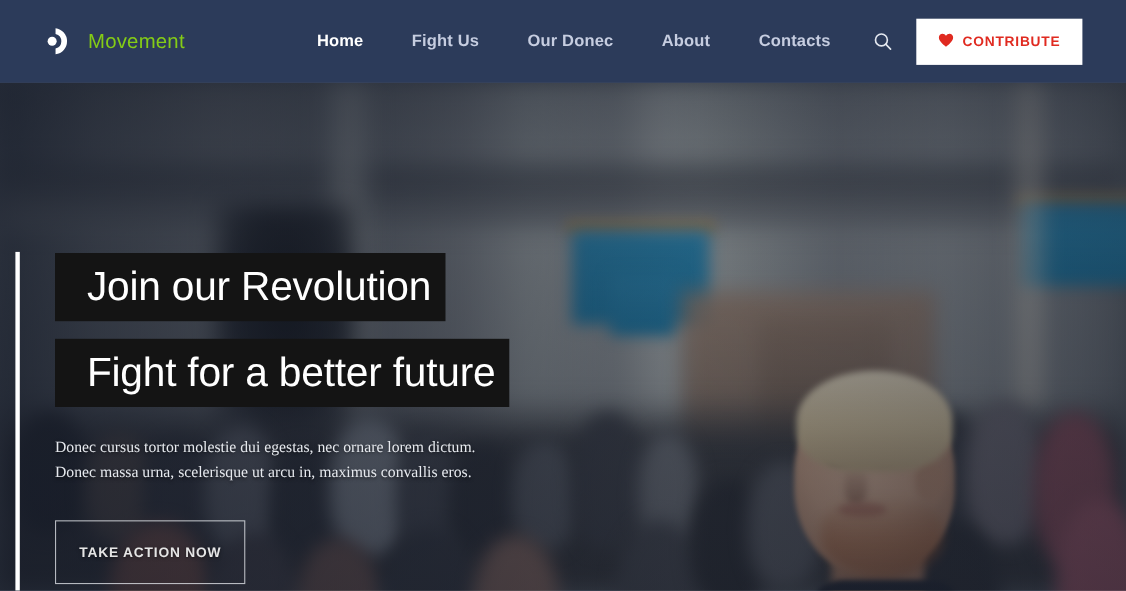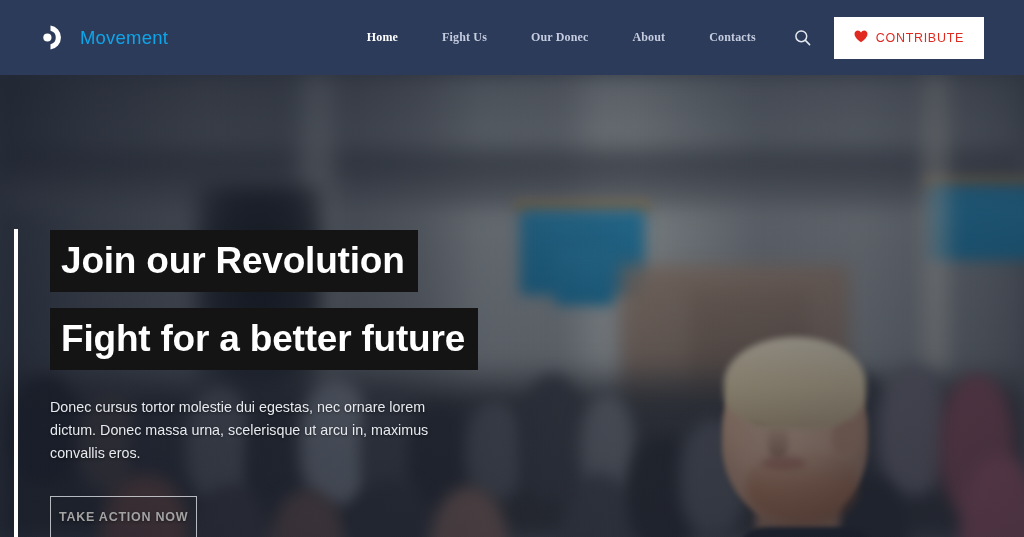--- a/index.html
+++ b/index.html
@@ -20,51 +20,51 @@
   }
   .brand{
     display:flex; align-items:center; gap:13px;
     margin-left:40px; cursor:pointer;
   }
   .brand-mark{
     width:27px; height:27px; position:relative; flex:0 0 auto;
   }
   .brand-mark svg{ display:block; width:27px; height:27px; }
   .brand-name{
-    color:#0ea5e9; font-size:18.5px; font-weight:400;
+    color:#84cc16; font-size:18.5px; font-weight:400;
     letter-spacing:.2px; white-space:nowrap;
   }
 
   .main-nav{
     display:flex; align-items:center;
     gap:0; margin-left:auto;
   }
   .nav-link{
-    color:#c6cde0; font-size:12px; font-weight:700;
+    color:#c6cde0; font-size:15px; font-weight:700;
     letter-spacing:.15px; text-decoration:none;
-    padding:0 22px; white-space:nowrap; cursor:pointer;font-family:Liberation Serif, serif;
+    padding:0 22px; white-space:nowrap; cursor:pointer;
   }
   .nav-link.is-active{ color:#ffffff; }
 
   .search-btn{
     width:34px; height:34px; margin-left:8px; margin-right:14px;
     display:flex; align-items:center; justify-content:center;
     background:none; border:none; cursor:pointer;
   }
   .search-btn svg{ display:block; }
 
   .contribute-btn{
     margin-right:40px;
     height:42px; min-width:128px;
     background:#ffffff; border:none;
     display:flex; align-items:center; justify-content:center; gap:8px;
     padding:0 20px; cursor:pointer;
   }
   .contribute-label{
-    color:#e02a20; font-size:12.5px; font-weight:400;
+    color:#e02a20; font-size:12.5px; font-weight:700;
     letter-spacing:.7px; white-space:nowrap;
   }
   .heart-icon{ display:block; color:#e02a20; }
 
   
   .hero{
     position:absolute; top:75px; left:0;
     width:1024px; height:462px;
     overflow:hidden;
   }
@@ -221,43 +221,44 @@
     width:4px; height:308px;
     background:#ffffff;
   }
   .hero-content{
     position:absolute; left:50px; top:155px; width:520px;
   }
   .headline{
     display:inline-block;
     background:#141414;
     color:#ffffff;
-    font-size:37px; font-weight:700;
+    font-size:37px; font-weight:400;
     letter-spacing:-.2px; line-height:1;
-    padding:12px 13px 13px 11px;
+    padding:12px 13px 13px 29px;
     white-space:nowrap;
   }
   .headline-2{ margin-top:16px; }
 
   .hero-text{
     margin-top:26px;
     width:400px;
     color:#e6e9ee;
     font-size:14.3px; line-height:1.62;
     font-weight:400;
     text-shadow:0 1px 3px rgba(0,0,0,.55);
+    font-family:Liberation Serif, serif;
   }
 
   .cta-btn{
     margin-top:31px;
     display:inline-flex; align-items:center; justify-content:center;
-    height:42px; padding:0 8px;
+    height:58px; padding:0 21px;
     border:1px solid rgba(233,236,241,.75);
     background:transparent;
-    color:#a3a3a3; font-size:12.5px; font-weight:700;
+    color:#e5e5e5; font-size:12.5px; font-weight:700;
     letter-spacing:.75px; white-space:nowrap;
     cursor:pointer;
     text-shadow:0 1px 3px rgba(0,0,0,.5);
   }
 </style>
 </head>
 <body>
 
 <header class="site-header">
 

